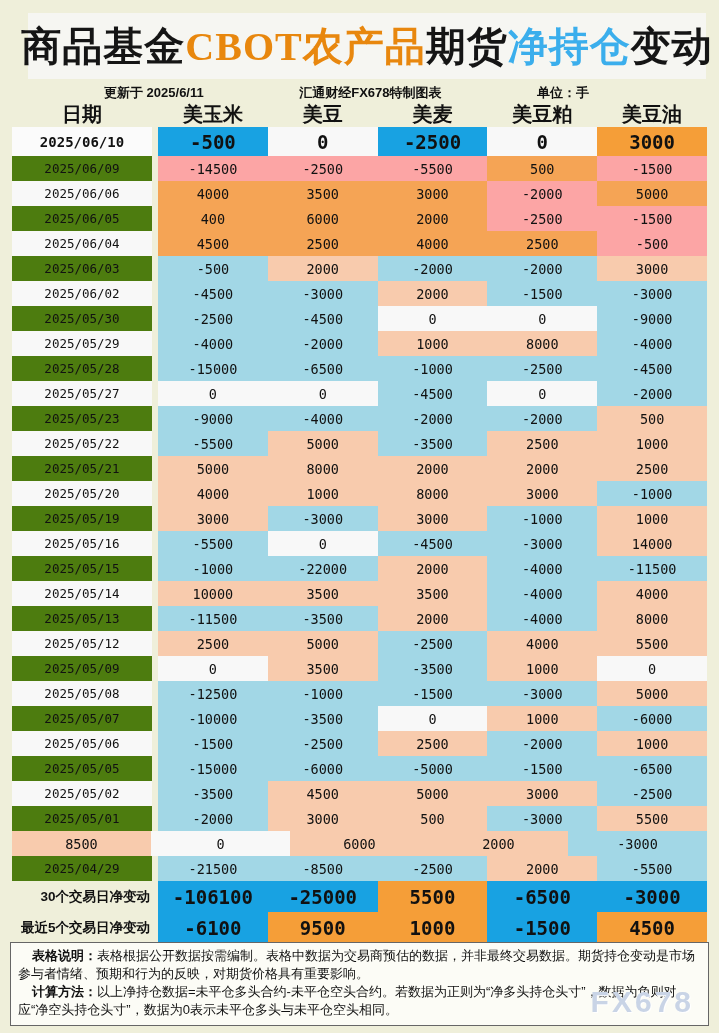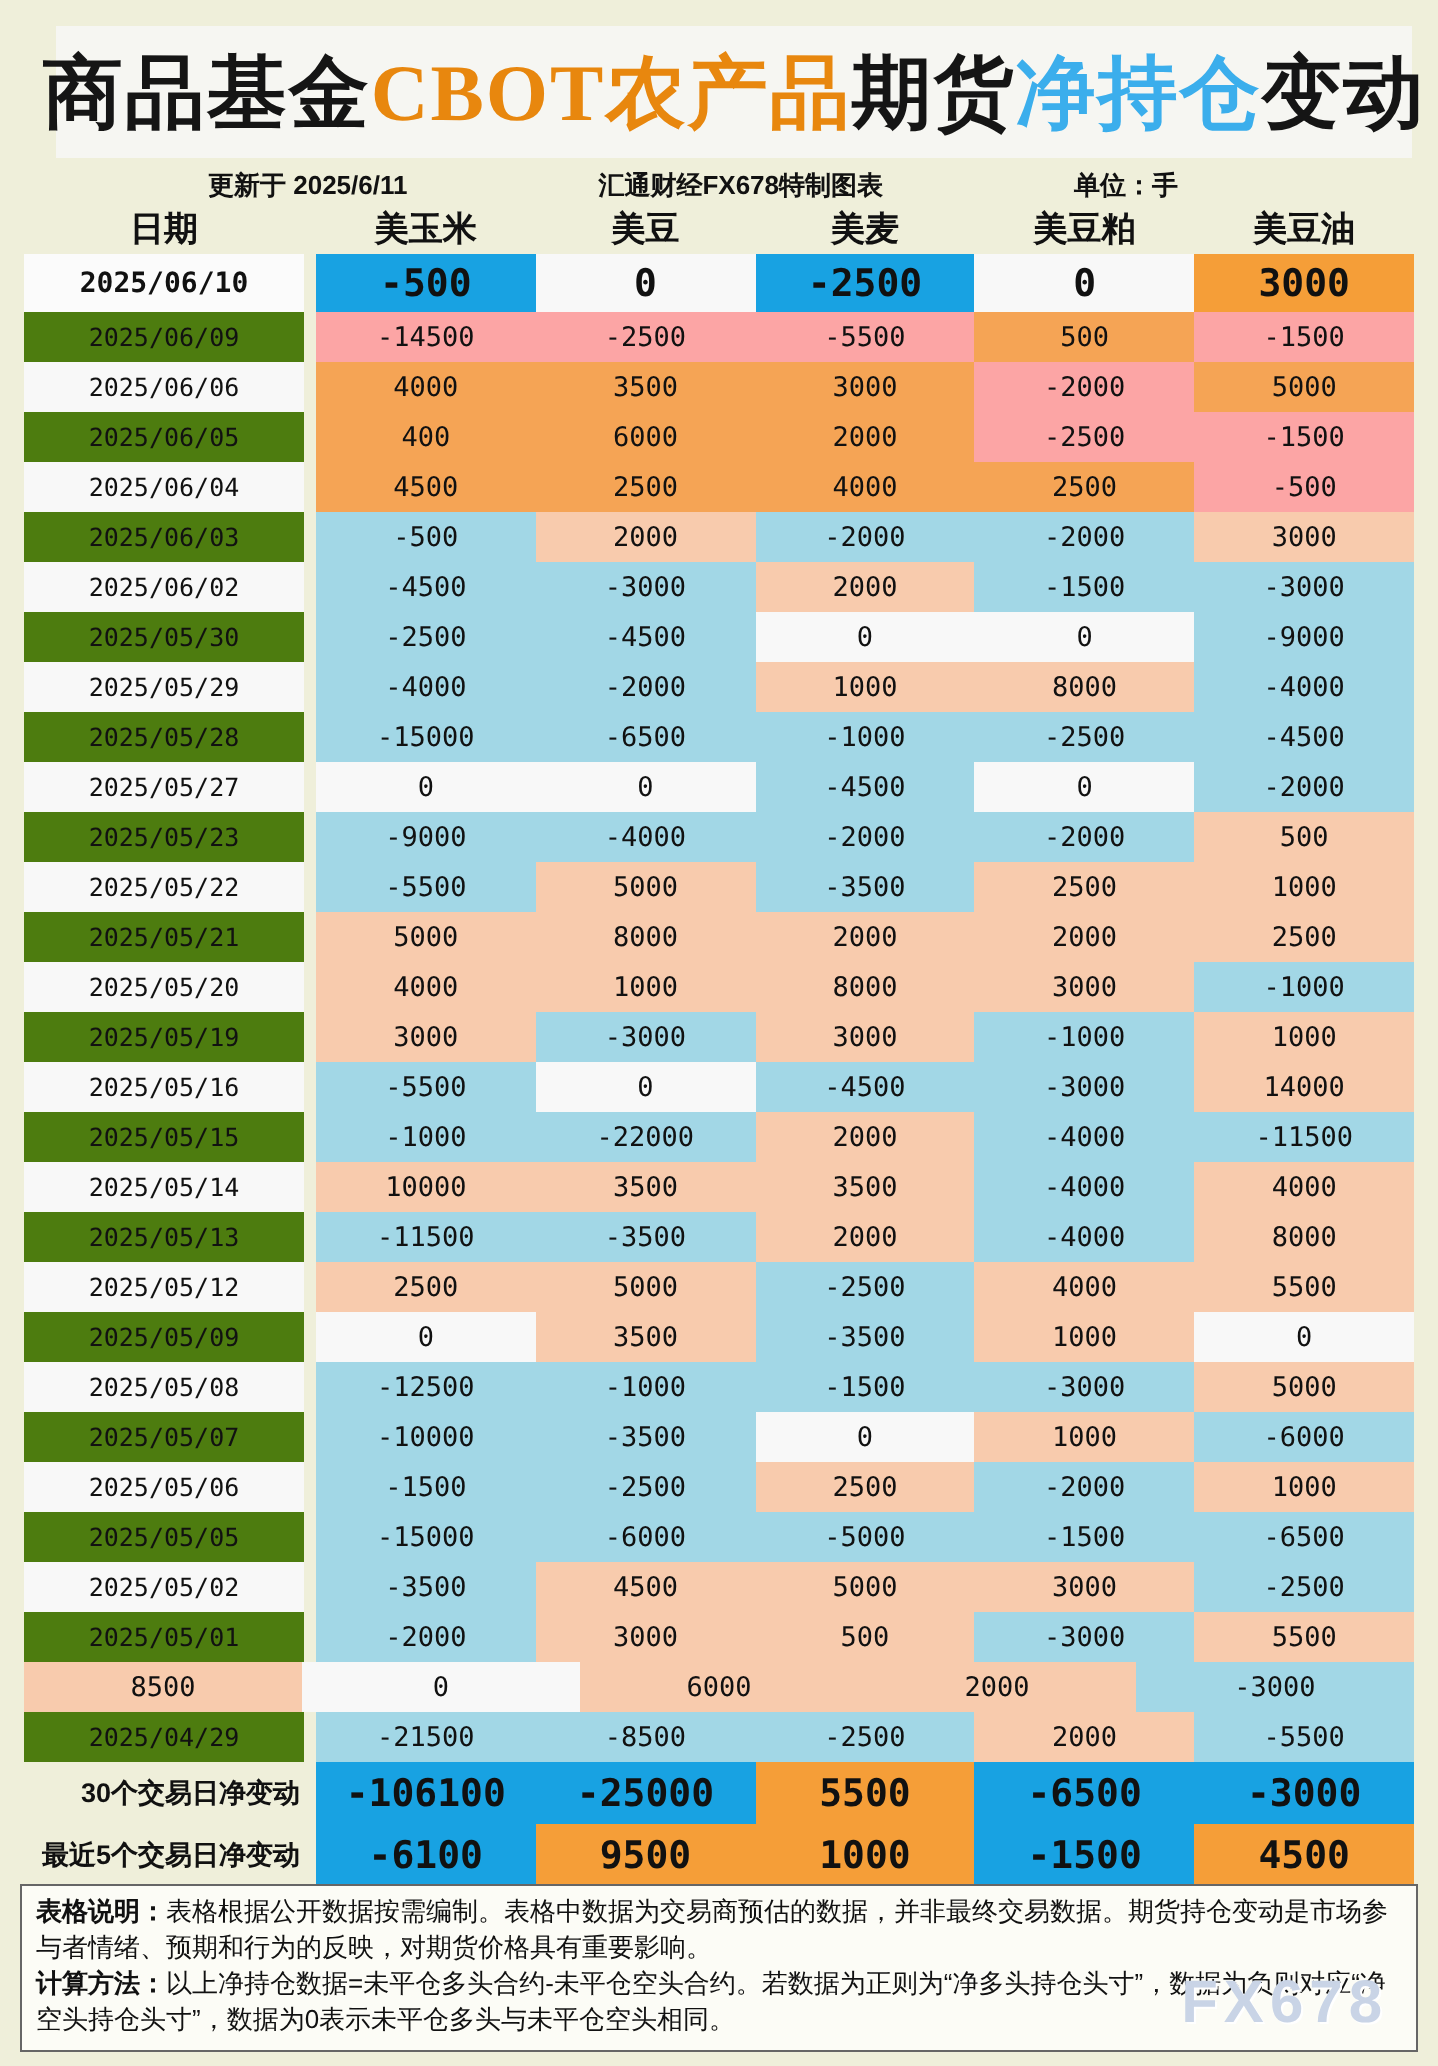--- a/index.html
+++ b/index.html
@@ -29,21 +29,21 @@
   .trow{display:flex;align-items:stretch;}
   .dcell{
     width:140px;margin-right:6px;flex:none;
     display:flex;align-items:center;justify-content:center;
     font-family:"DejaVu Sans Mono",monospace;
   }
   .vcell{
     flex:1 1 0;display:flex;align-items:center;justify-content:center;
     font-family:"DejaVu Sans Mono",monospace;
   }
-  .hdr-row{height:26px;font-weight:bold;font-size:17px;text-align:center;}
+  .hdr-row{height:26px;font-weight:bold;font-size:20px;text-align:center;}
   .hdr-row .dcell,.hdr-row .vcell{font-family:"Liberation Sans",sans-serif;}
   .row-first{height:29px;}
   .row-first .dcell{background:#FBFBFB;font-weight:bold;font-size:14px;}
   .row-first .vcell{font-weight:bold;font-size:19px;}
   .row-norm{height:25px;font-size:13.5px;}
   .row-norm .dcell{font-size:12.5px;}
   .bg-even{background:#F8F8F8;}
   .bg-odd{background:#4d7c0f;}
   .row-sum{height:31px;}
   .row-sum .dcell{
@@ -55,21 +55,21 @@
   .t2p{background:#F5A455;} .t2n{background:#fca5a5;}
   .t3p{background:#F8CBAD;} .t3n{background:#A2D7E6;}
   .tz{background:#F8F8F8;}
   .notes{
     position:absolute;left:10px;top:942px;width:699px;box-sizing:border-box;
     background:#FCFCF6;border:1px solid #666;
     padding:4px 7px 6px 7px;
     font-size:13px;line-height:1.38;
   }
   .notes p{margin:0;}
-  .notes b{font-weight:bold;}
+  .notes b{font-weight:bold;margin-left:14px;}
   .watermark{
     position:absolute;right:14px;bottom:2px;
     font-size:30px;font-weight:bold;letter-spacing:3px;
     color:#C9D4E6;text-shadow:1px 1px 0 #ffffff;
     font-family:"Liberation Sans",sans-serif;
   }
 </style>
 </head>
 <body>
 

